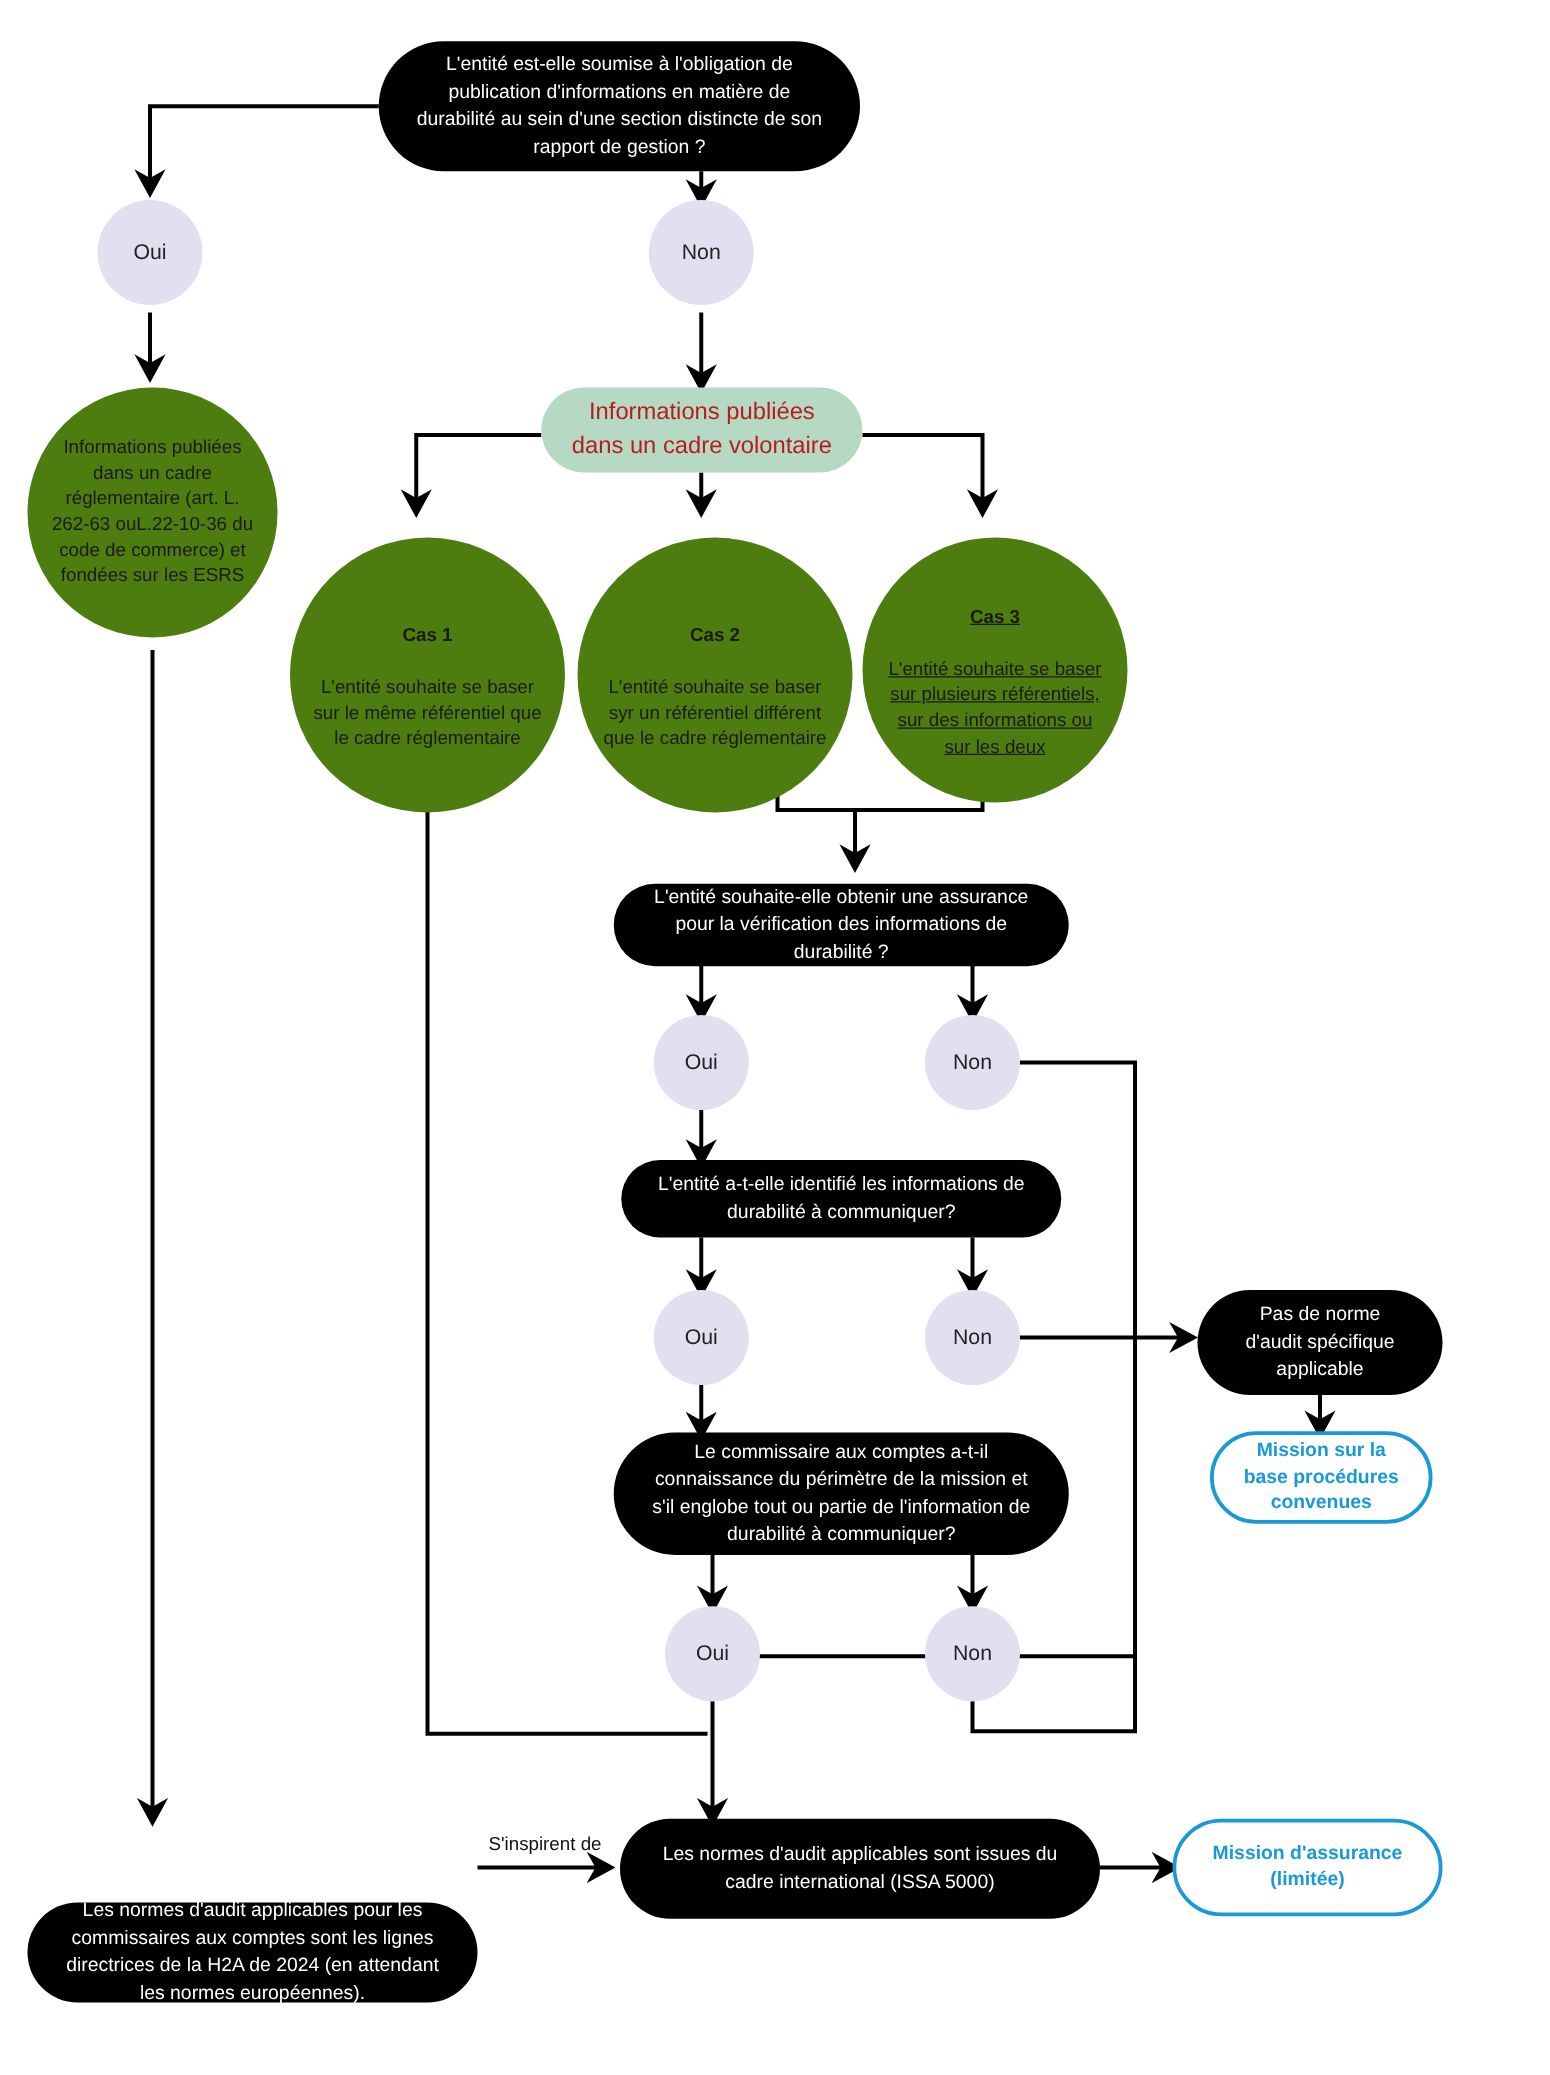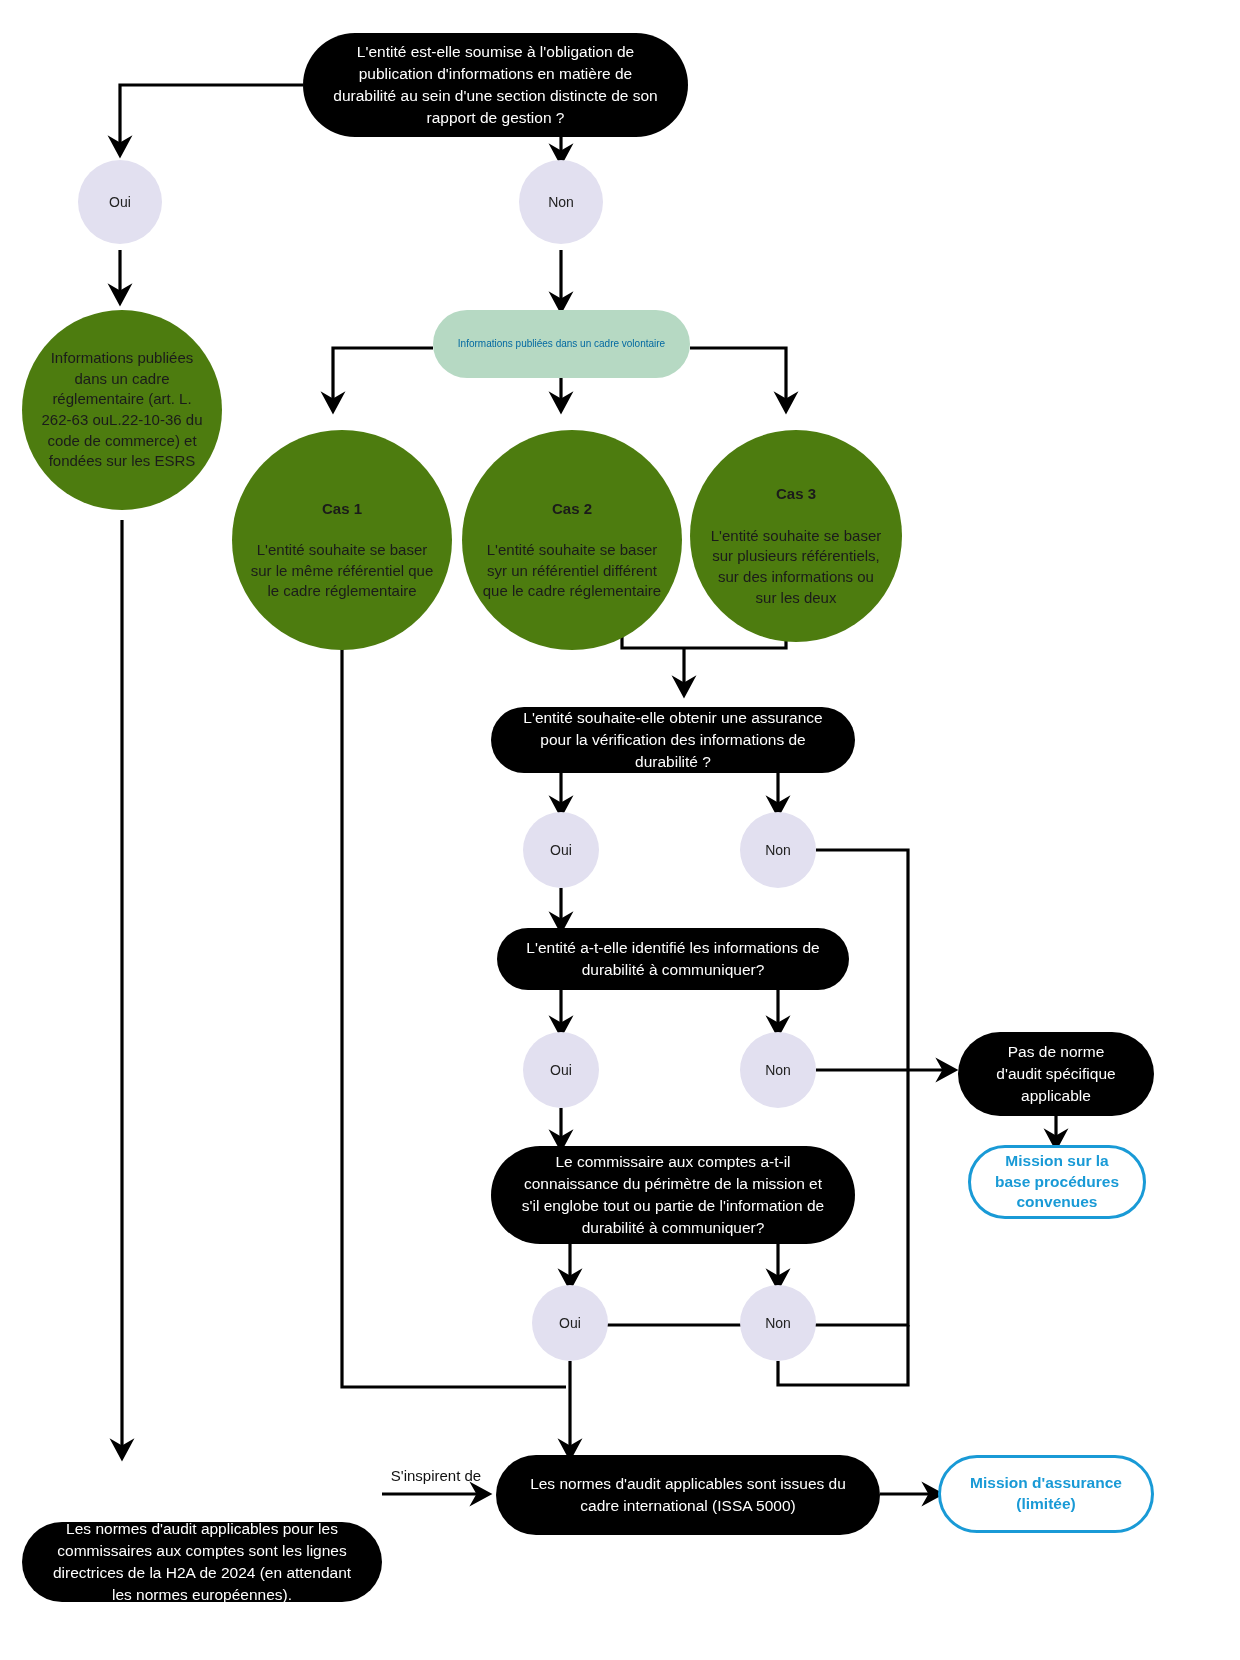--- a/index.html
+++ b/index.html
@@ -18,31 +18,31 @@
   .node .txt{display:block;width:100%;white-space:pre-line;}
 
   
   .black{
     background:#000000;color:#ffffff;border-radius:999px;
     font-size:15.5px;line-height:1.42;padding:10px 26px;font-weight:400;
   }
   
   .lav{
     background:#e2e0f0;color:#222;border-radius:50%;
-    font-size:14px;line-height:1.3;font-weight:400;
+    font-size:17px;line-height:1.3;font-weight:400;
   }
   
   .greenc{
     background:#4d7c0f;color:#1b1b1b;border-radius:50%;
     font-size:15px;line-height:1.38;padding:0 16px;
   }
   
   .greenpill{
-    background:#b6d9c3;color:#0369a1;border-radius:999px;
-    font-size:10px;line-height:1.4;padding:10px 20px;
+    background:#b6d9c3;color:#b91c1c;border-radius:999px;
+    font-size:19px;line-height:1.4;padding:10px 20px;
   }
   
   .blue{
     background:#ffffff;color:#199ad6;border:3px solid #199ad6;border-radius:999px;
     font-size:15.5px;line-height:1.35;font-weight:bold;padding:8px 16px;
   }
   .caslabel{font-weight:bold;display:block;}
   .edge-label{
     position:absolute;font-size:15px;font-weight:normal;color:#111;
     text-align:center;line-height:1.25;white-space:pre-line;
@@ -137,21 +137,21 @@
     </span>
   </div>
 
   <div class="node greenc" style="left:462px;top:430px;width:220px;height:220px;align-items:center;">
     <span class="txt">
       <span class="caslabel">Cas 2</span>
       <span>L'entité souhaite se baser syr un référentiel différent que le cadre réglementaire</span>
     </span>
   </div>
 
-  <div class="node greenc" style="left:690px;top:430px;width:212px;height:212px;">
+  <div class="node greenc" style="left:690px;top:430px;width:212px;height:212px;text-decoration:underline;">
     <span class="txt">
       <span class="caslabel">Cas 3</span>
       <span>L'entité souhaite se baser sur plusieurs référentiels, sur des informations ou sur les deux</span>
     </span>
   </div>
 
   <div class="node black" style="left:491px;top:707px;width:364px;height:66px;">
     <span class="txt">L'entité souhaite-elle obtenir une assurance pour la vérification des informations de durabilité ?</span>
   </div>
 

